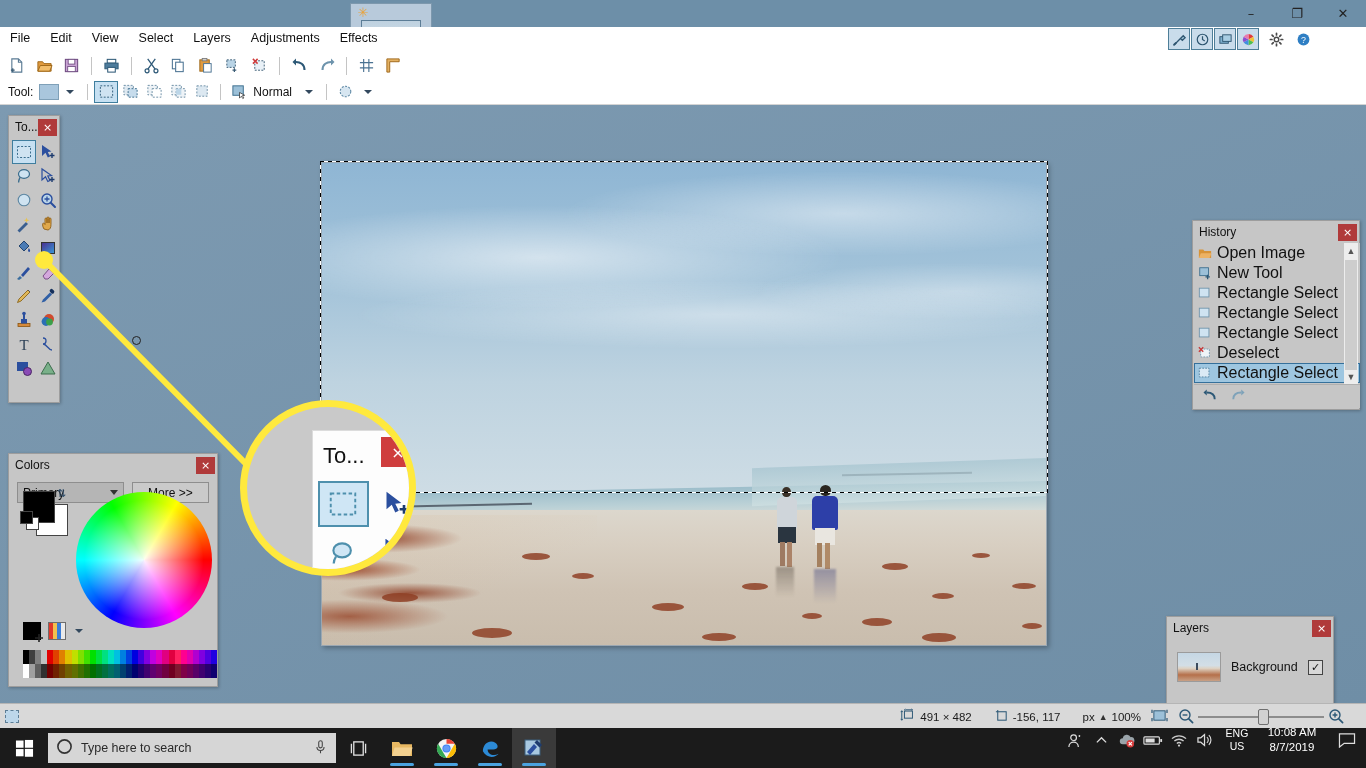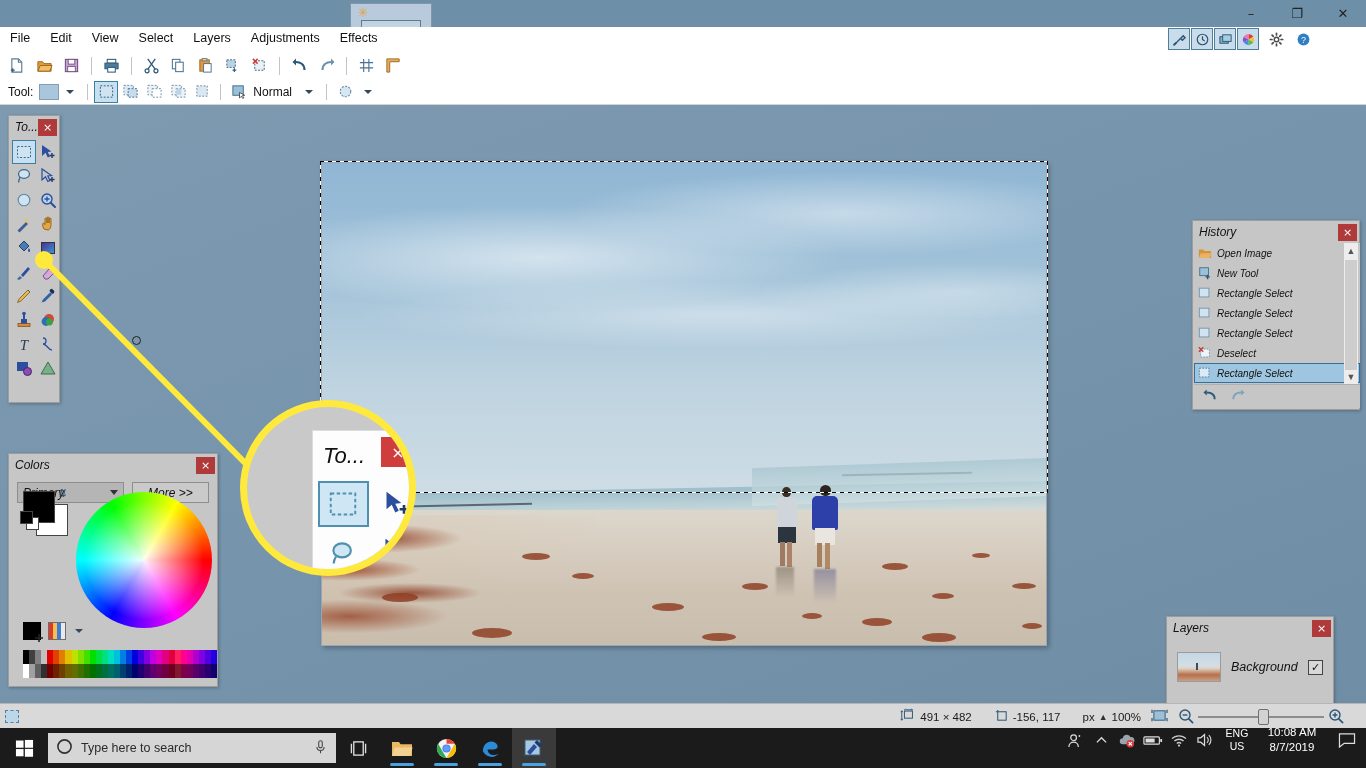--- a/index.html
+++ b/index.html
@@ -113,21 +113,20 @@
   }
   .opt-sep { width:1px;height:16px;background:#c4c4c4;margin:0 6px; }
   .selbtn { width:24px;height:22px;display:flex;align-items:center;justify-content:center; }
   .selbtn.active { background:#c6e0f2; border:1px solid #3f7e9e; }
 
   
   .workspace {
     position:absolute; left:0; top:105px; width:1366px; height:598px;
     background:#7895ad;
     background:linear-gradient(160deg,#7d9ab1 0%, #6f8ea6 100%);
-    font-style:italic;
   }
 
   
   .canvas-wrap {
     position:absolute; left:321px; top:57px; width:726px; height:484px;
     border:1px solid #9aa7b2;
     box-shadow: 2px 2px 5px rgba(0,0,0,0.30);
     overflow:hidden;
     background:#b9cfdd;
   }
@@ -273,21 +272,21 @@
 
   
   .history-panel {
     position:absolute; left:1192px; top:115px; width:168px; height:190px;
     background:#c6c6c6; border:1px solid #9d9d9d;
     box-shadow:1px 1px 3px rgba(0,0,0,0.25);
   }
   .hist-list { position:absolute; left:1px; top:22px; width:166px; height:142px; overflow:hidden; background:#c6c6c6; }
   .hist-item {
     height:20px; display:flex; align-items:center; padding-left:4px; gap:5px;
-    font-size:10px; color:#111;
+    font-size:16px; color:#111;
   }
   .hist-item.selected { background:#9ec6e0; border:1px solid #35709b; padding-left:3px; }
   .hist-ico { width:14px;height:14px; flex:0 0 auto; position:relative; }
   .hist-scroll {
     position:absolute; right:1px; top:22px; width:14px; height:142px; background:#ededed;
   }
   .hist-scroll .thumb { position:absolute; left:1px; top:17px; width:12px; height:110px; background:#cdcdcd; }
   .hist-arrow { position:absolute; left:0; width:14px;height:16px;display:flex;align-items:center;justify-content:center;font-size:9px;color:#555; }
   .hist-foot { position:absolute; left:1px; bottom:1px; width:166px; height:24px; background:#c6c6c6;
     border-top:1px solid #b0b0b0; display:flex; align-items:center; padding-left:8px; gap:10px; }

